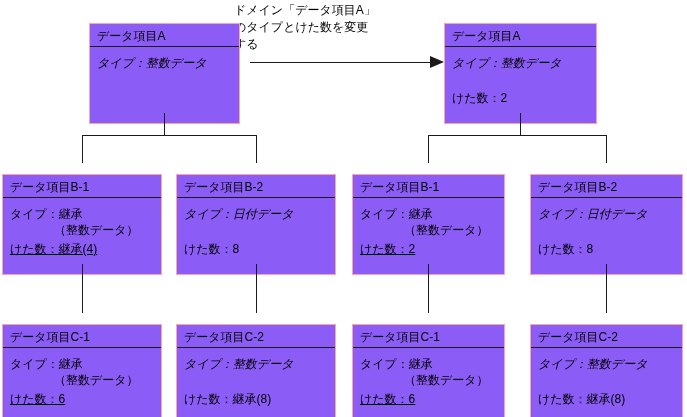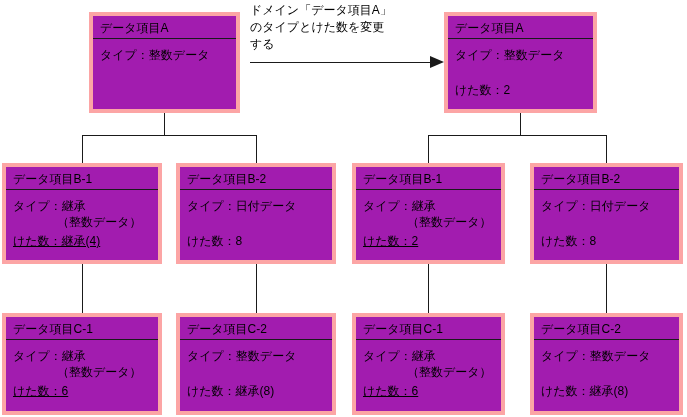--- a/index.html
+++ b/index.html
@@ -3,37 +3,38 @@
 <meta charset="utf-8">
 <style>
   html,body{margin:0;padding:0;}
   body{
     width:687px;height:417px;background:#ffffff;
     font-family:"Liberation Sans", sans-serif;color:#000;
     position:relative;overflow:hidden;
   }
   .stage{position:absolute;left:0;top:0;width:687px;height:417px;}
   .box{
-    position:absolute;background:#a21caf;border:4px solid #fca5a5;
+    position:absolute;background:#8b5cf6;border:1px solid #fca5a5;
     box-sizing:border-box;
+    margin-top:11px;
   }
   .box-title{
     height:23px;box-sizing:border-box;border-bottom:1px solid #1a1a1a;
     padding:4px 7px 0 7px;font-size:12px;white-space:nowrap;overflow:hidden;
   }
   .box-body{padding:8px 7px 0 7px;}
   .line{font-size:12px;line-height:16px;white-space:nowrap;}
-  .gap{margin-bottom:19px;}
+  .gap{margin-bottom:19px;font-style:italic;}
   .indent{padding-left:44px;}
   .mt{margin-top:3px;text-decoration:underline;}
   .vline,.hline{position:absolute;background:#1a1a1a;}
   .vline{width:1px;}
   .hline{height:1px;}
   .annotation{
-    position:absolute;left:250px;top:2px;width:200px;
+    position:absolute;left:234px;top:2px;width:200px;
     font-size:12px;line-height:17px;white-space:nowrap;
   }
   .arrowhead{
     position:absolute;left:430px;top:56px;width:0;height:0;
     border-left:14px solid #1a1a1a;
     border-top:6px solid transparent;
     border-bottom:6px solid transparent;
   }
 </style>
 </head>

